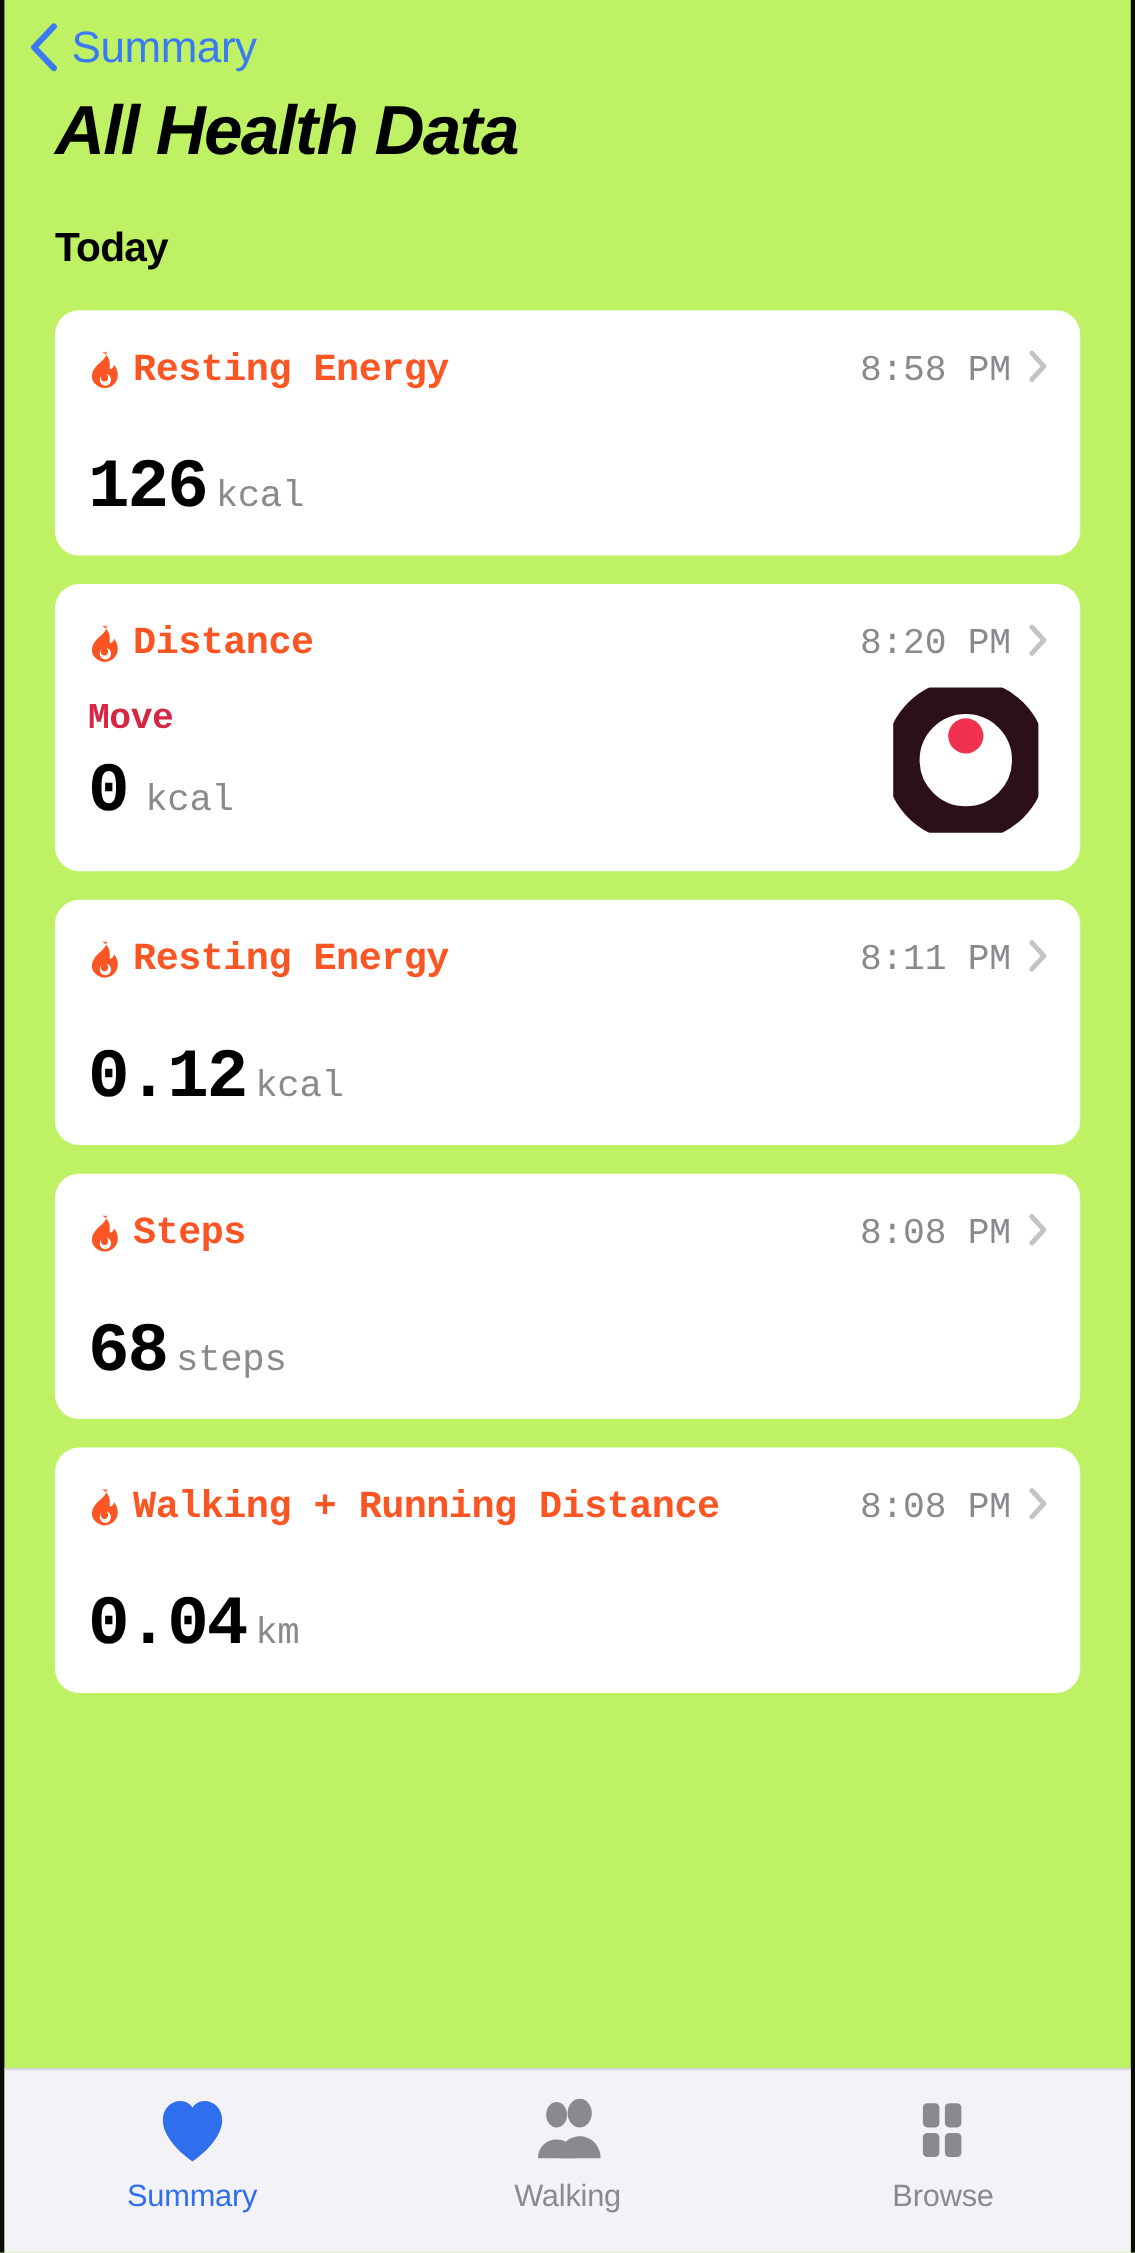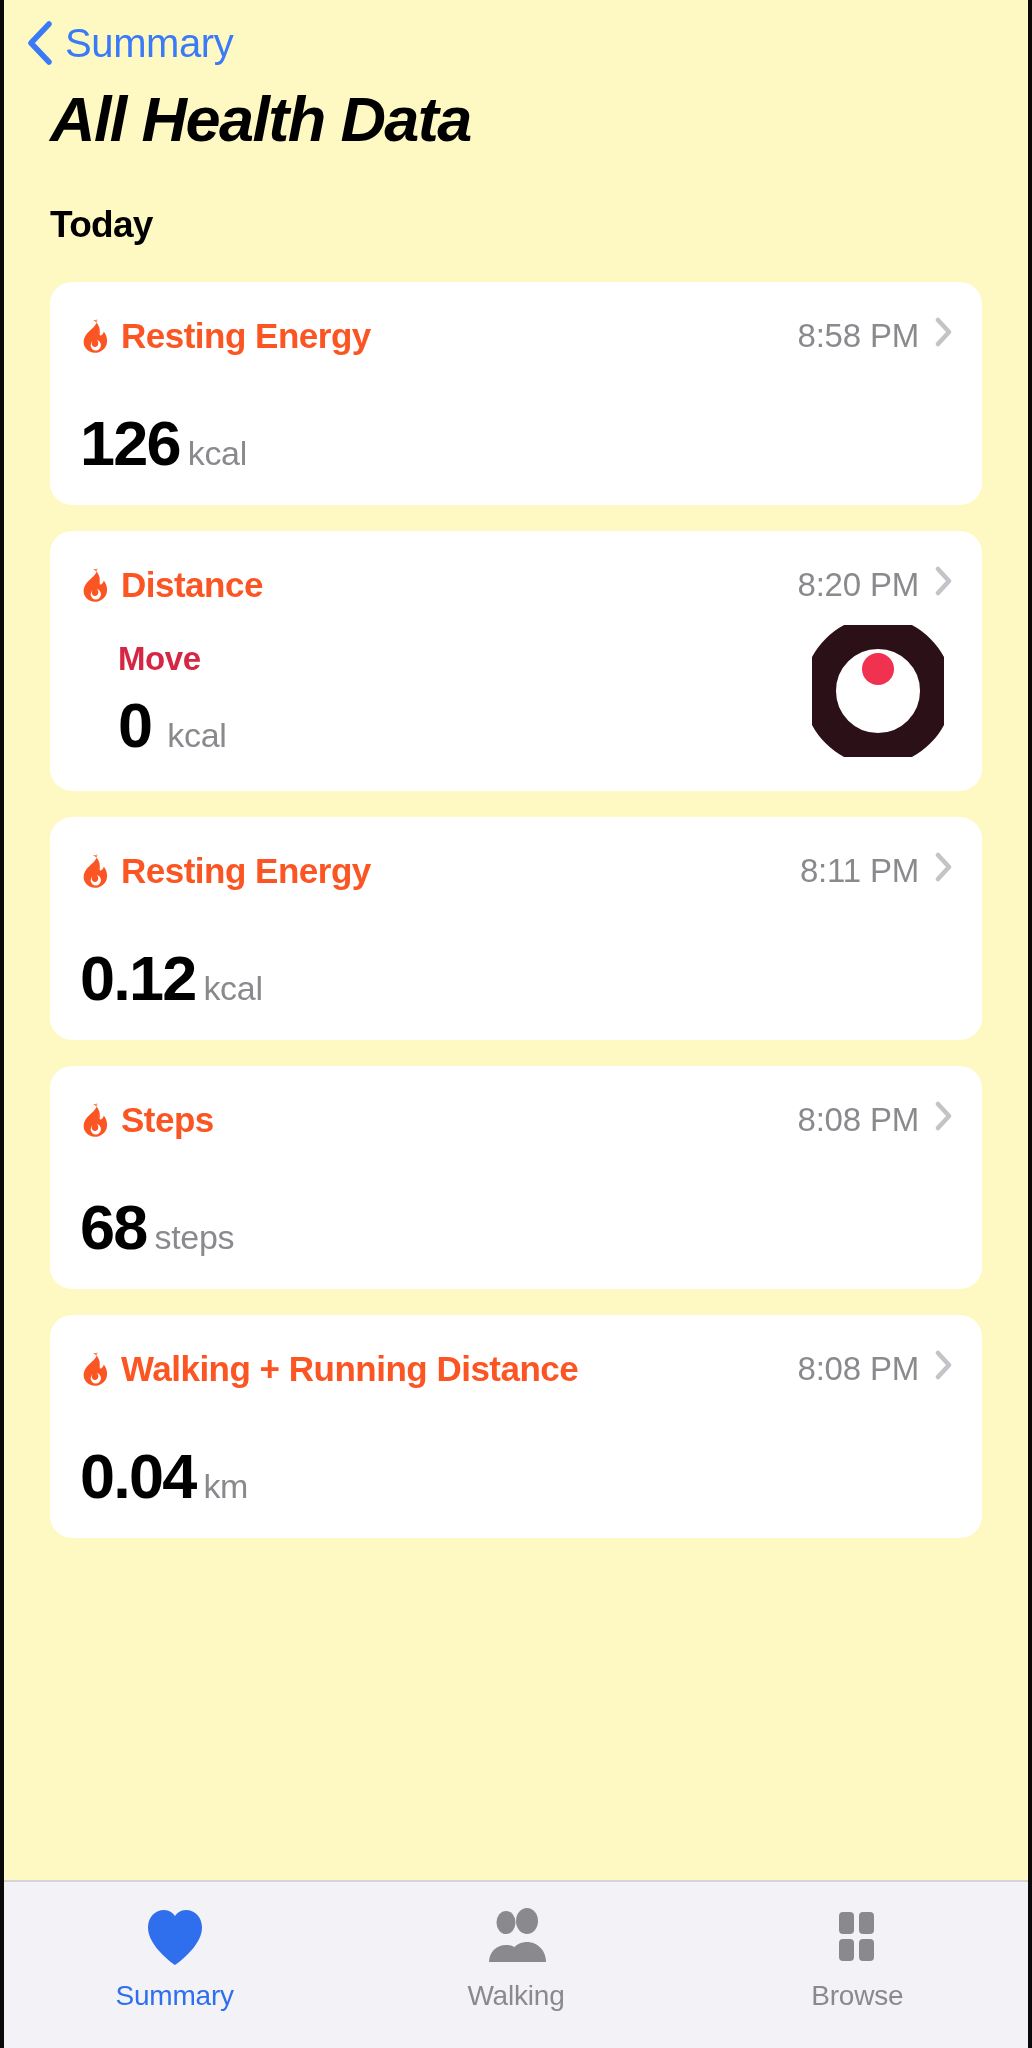--- a/index.html
+++ b/index.html
@@ -7,21 +7,21 @@
     width: 1032px;
     height: 2048px;
     background: #f1f1f6;
     font-family: "Liberation Sans", sans-serif;
     -webkit-font-smoothing: antialiased;
   }
   #screen {
     position: relative;
     width: 1032px;
     height: 2048px;
-    background: #fef9c3;
+    background: #bef264;
     border-left: 4px solid #0a0a0a;
     border-right: 4px solid #0a0a0a;
     overflow: hidden;
     display: flex;
     flex-direction: column;
   }
 
   
   .navbar {
     height: 86px;
@@ -70,20 +70,21 @@
     margin-top: 52px;
     margin-bottom: 20px;
     flex: 0 0 auto;
   }
 
   
   .content {
     flex: 1 1 auto;
     overflow: hidden;
     padding: 16px 46px;
+    font-family: Liberation Mono, monospace;
   }
 
   .card {
     background: #ffffff;
     border-radius: 22px;
     margin-bottom: 26px;
     padding: 34px 30px 30px 30px;
     position: relative;
   }
 
@@ -146,24 +147,23 @@
     margin-left: 8px;
     line-height: 1;
   }
   .value-unit.gap {
     margin-left: 16px;
   }
 
   
   .activity-body {
     display: flex;
-    align-items: center;
+    align-items: flex-start;
     justify-content: space-between;
     margin-top: 30px;
-    margin-left: 38px;
   }
   .move-label {
     color: #d52644;
     font-size: 33px;
     font-weight: bold;
     letter-spacing: -0.4px;
   }
   .move-value {
     display: flex;
     align-items: baseline;

